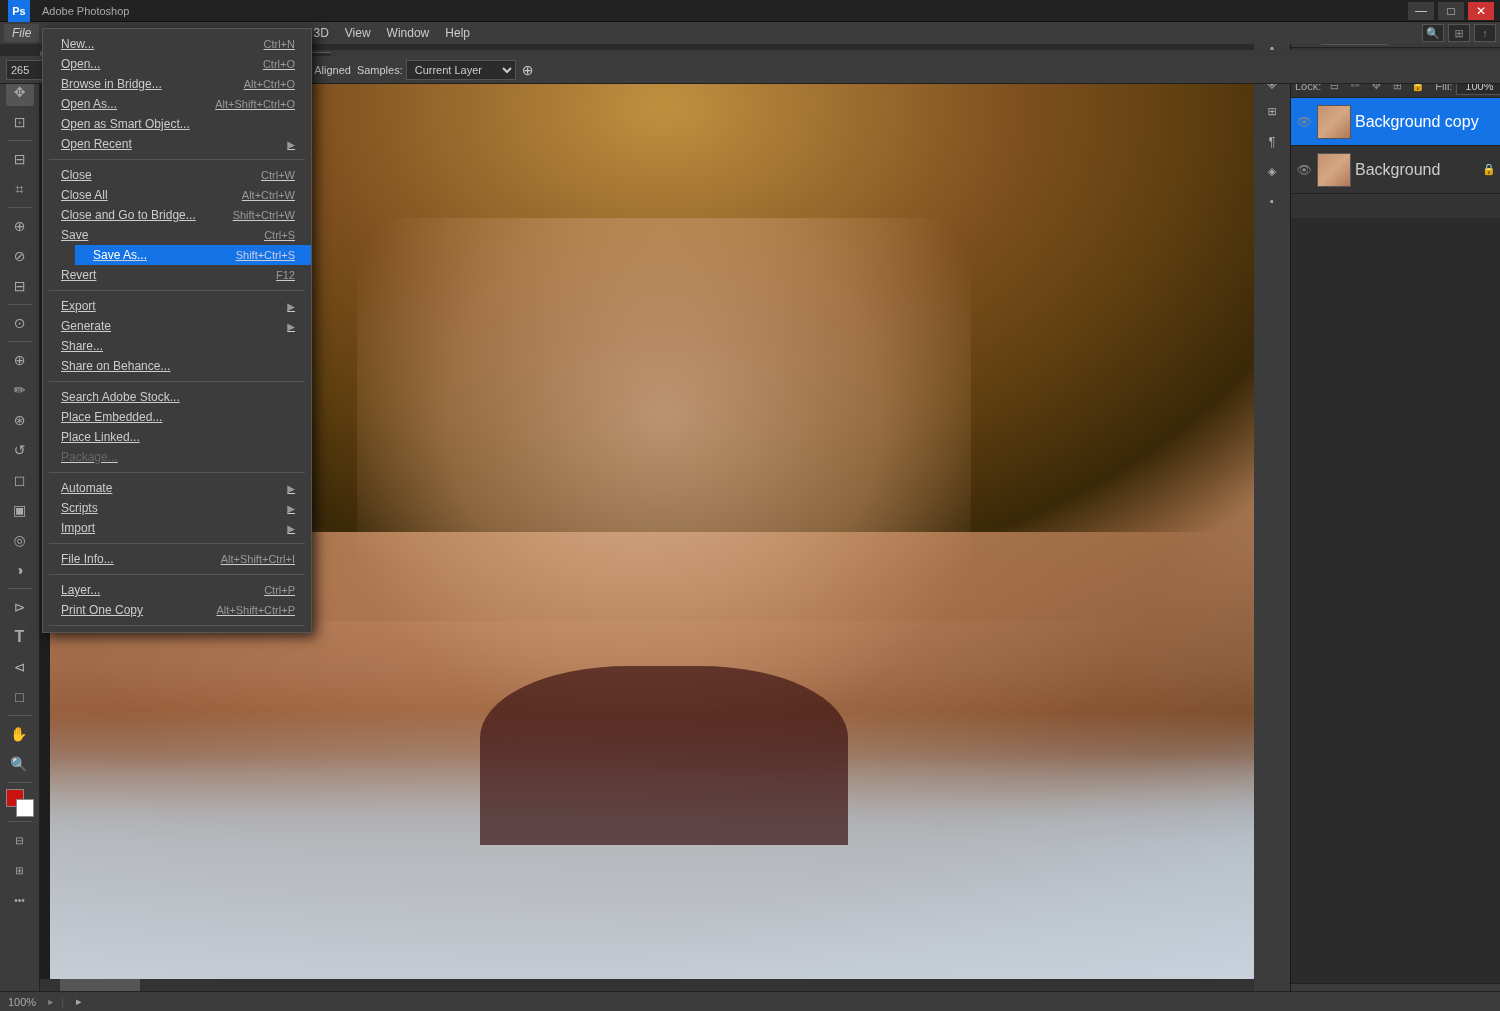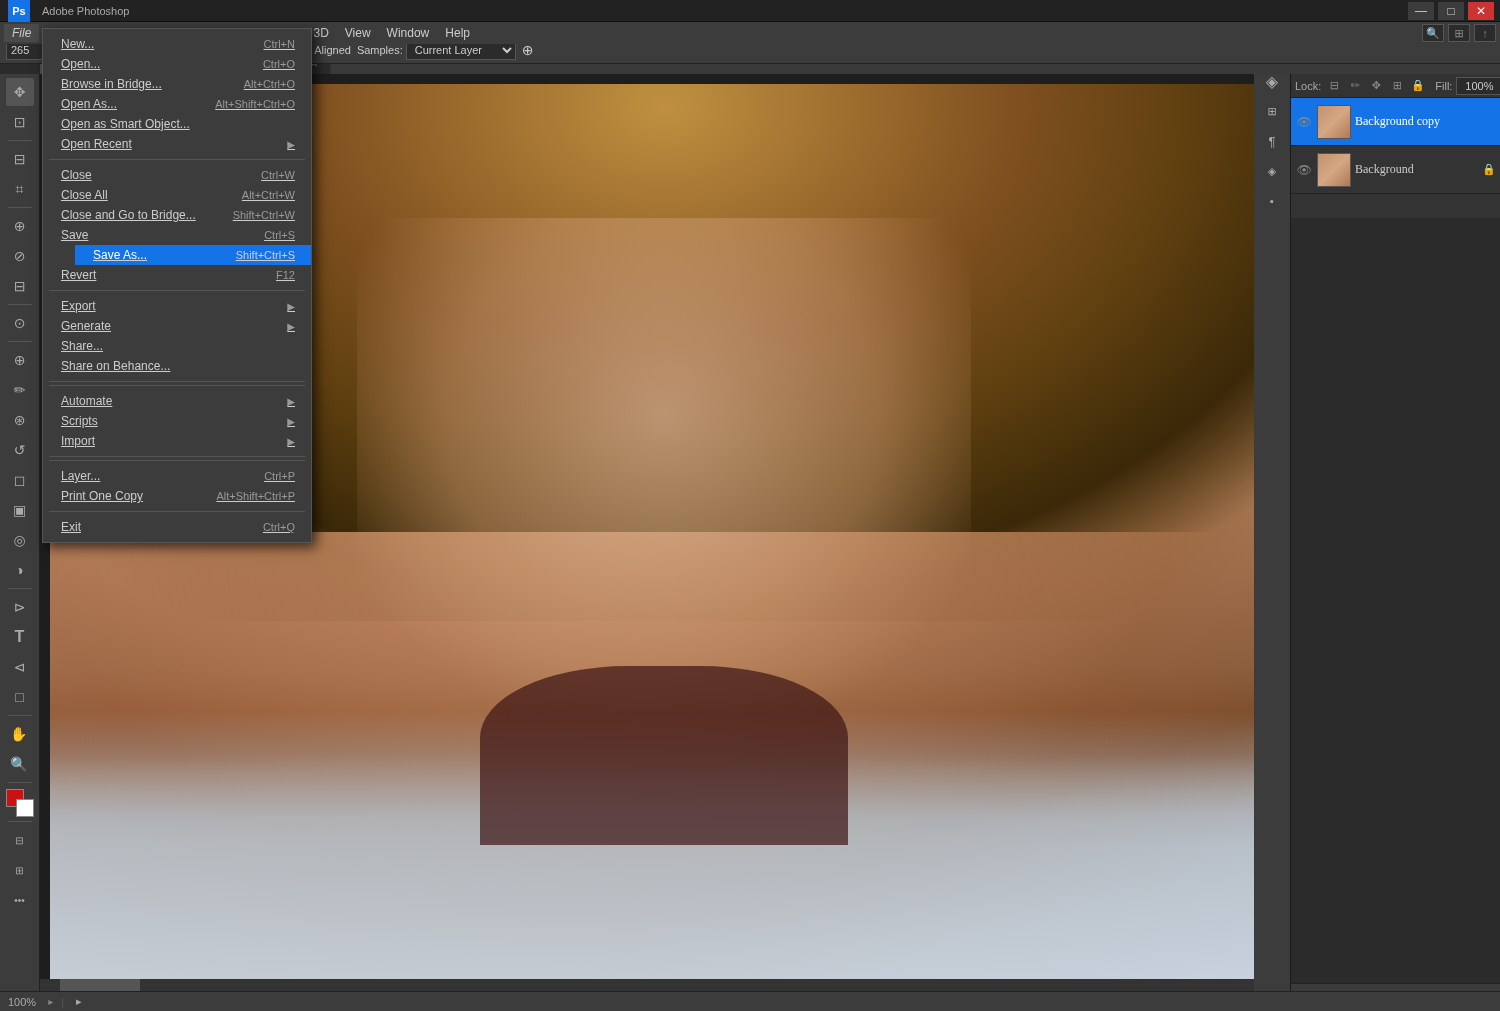--- a/index.html
+++ b/index.html
@@ -353,24 +353,23 @@
       background: #888;
       border: 1px solid #555;
       flex-shrink: 0;
       overflow: hidden;
     }
     .layer-thumb-inner {
       width: 100%; height: 100%;
       background: linear-gradient(135deg, #c49070 0%, #d4a882 50%, #b07858 100%);
     }
     .layer-name {
-      font-size: 12px;
+      font-size: 16px;
       color: #ccc;
       flex: 1;
-      font-family: Liberation Serif, serif;
     }
     .layer-lock {
       color: #888; font-size: 11px;
     }
 
     
     #layers-bottom {
       position: absolute;
       bottom: 0; left: 0; right: 0;
       height: 28px;
@@ -514,21 +513,21 @@
     <div class="menu-item">Help</div>
   </div>
   <div style="flex:1;"></div>
   <div style="display:flex;gap:4px;align-items:center;">
     <div style="width:22px;height:18px;background:#2b2b2b;border:1px solid #555;display:flex;align-items:center;justify-content:center;font-size:11px;color:#888;cursor:pointer;">🔍</div>
     <div style="width:22px;height:18px;background:#2b2b2b;border:1px solid #555;display:flex;align-items:center;justify-content:center;font-size:11px;color:#888;cursor:pointer;">⊞</div>
     <div style="width:22px;height:18px;background:#2b2b2b;border:1px solid #555;display:flex;align-items:center;justify-content:center;font-size:11px;color:#888;cursor:pointer;">↑</div>
   </div>
 </div>
 
-<div id="options-bar" style="top:36px;">
+<div id="options-bar" style="top:56px;">
   <div class="options-bar-item">
     <input class="options-select" value="265" style="width: 50px;">
     <span style="font-size:16px;cursor:pointer;">⊙</span>
   </div>
   <div class="options-bar-item">
     <span>Opacity:</span>
     <input class="options-input" value="100%" style="">
     <span style="cursor:pointer;font-size:12px;">⊳</span>
   </div>
   <div class="options-bar-item">
@@ -804,54 +803,68 @@
     <div class="dropdown-item">
       <span>Share...</span>
       <span class="item-shortcut"></span>
     </div>
     <div class="dropdown-item">
       <span>Share on Behance...</span>
       <span class="item-shortcut"></span>
     </div>
   </div>
   <div class="menu-sep"></div>
+  <div class="menu-section">
+    <div class="dropdown-item">
+      <span>Search Adobe Stock...</span>
+    </div>
+    <div class="dropdown-item">
+      <span>Place Embedded...</span>
+    </div>
+    <div class="dropdown-item">
+      <span>Place Linked...</span>
+    </div>
+    <div class="dropdown-item disabled">
+      <span>Package...</span>
+    </div>
+  </div>
   <div class="menu-sep"></div>
   <div class="menu-section">
     <div class="dropdown-item">
       <span>Automate</span>
       <span class="item-arrow">▶</span>
     </div>
     <div class="dropdown-item">
       <span>Scripts</span>
       <span class="item-arrow">▶</span>
     </div>
     <div class="dropdown-item">
       <span>Import</span>
       <span class="item-arrow">▶</span>
     </div>
   </div>
   <div class="menu-sep"></div>
+  <div class="menu-section">
+    <div class="dropdown-item">
+      <span>File Info...</span>
+      <span class="item-shortcut">Alt+Shift+Ctrl+I</span>
+    </div>
+  </div>
   <div class="menu-sep"></div>
   <div class="menu-section">
     <div class="dropdown-item">
       <span>Layer...</span>
       <span class="item-shortcut">Ctrl+P</span>
     </div>
     <div class="dropdown-item">
       <span>Print One Copy</span>
       <span class="item-shortcut">Alt+Shift+Ctrl+P</span>
     </div>
   </div>
   <div class="menu-sep"></div>
-  <div class="menu-section">
-    <div class="dropdown-item">
-      <span>Exit</span>
-      <span class="item-shortcut">Ctrl+Q</span>
-    </div>
-  </div>
 </div>
 
 <div id="status-bar">
   <span class="status-zoom">100%</span>
   <span style="cursor:pointer;font-size:10px;color:#888;">▸</span>
   <span style="margin: 0 8px;color:#555;">|</span>
   <span class="status-arrow" style="cursor:pointer;">▸</span>
 </div>
 
 </body></html>

